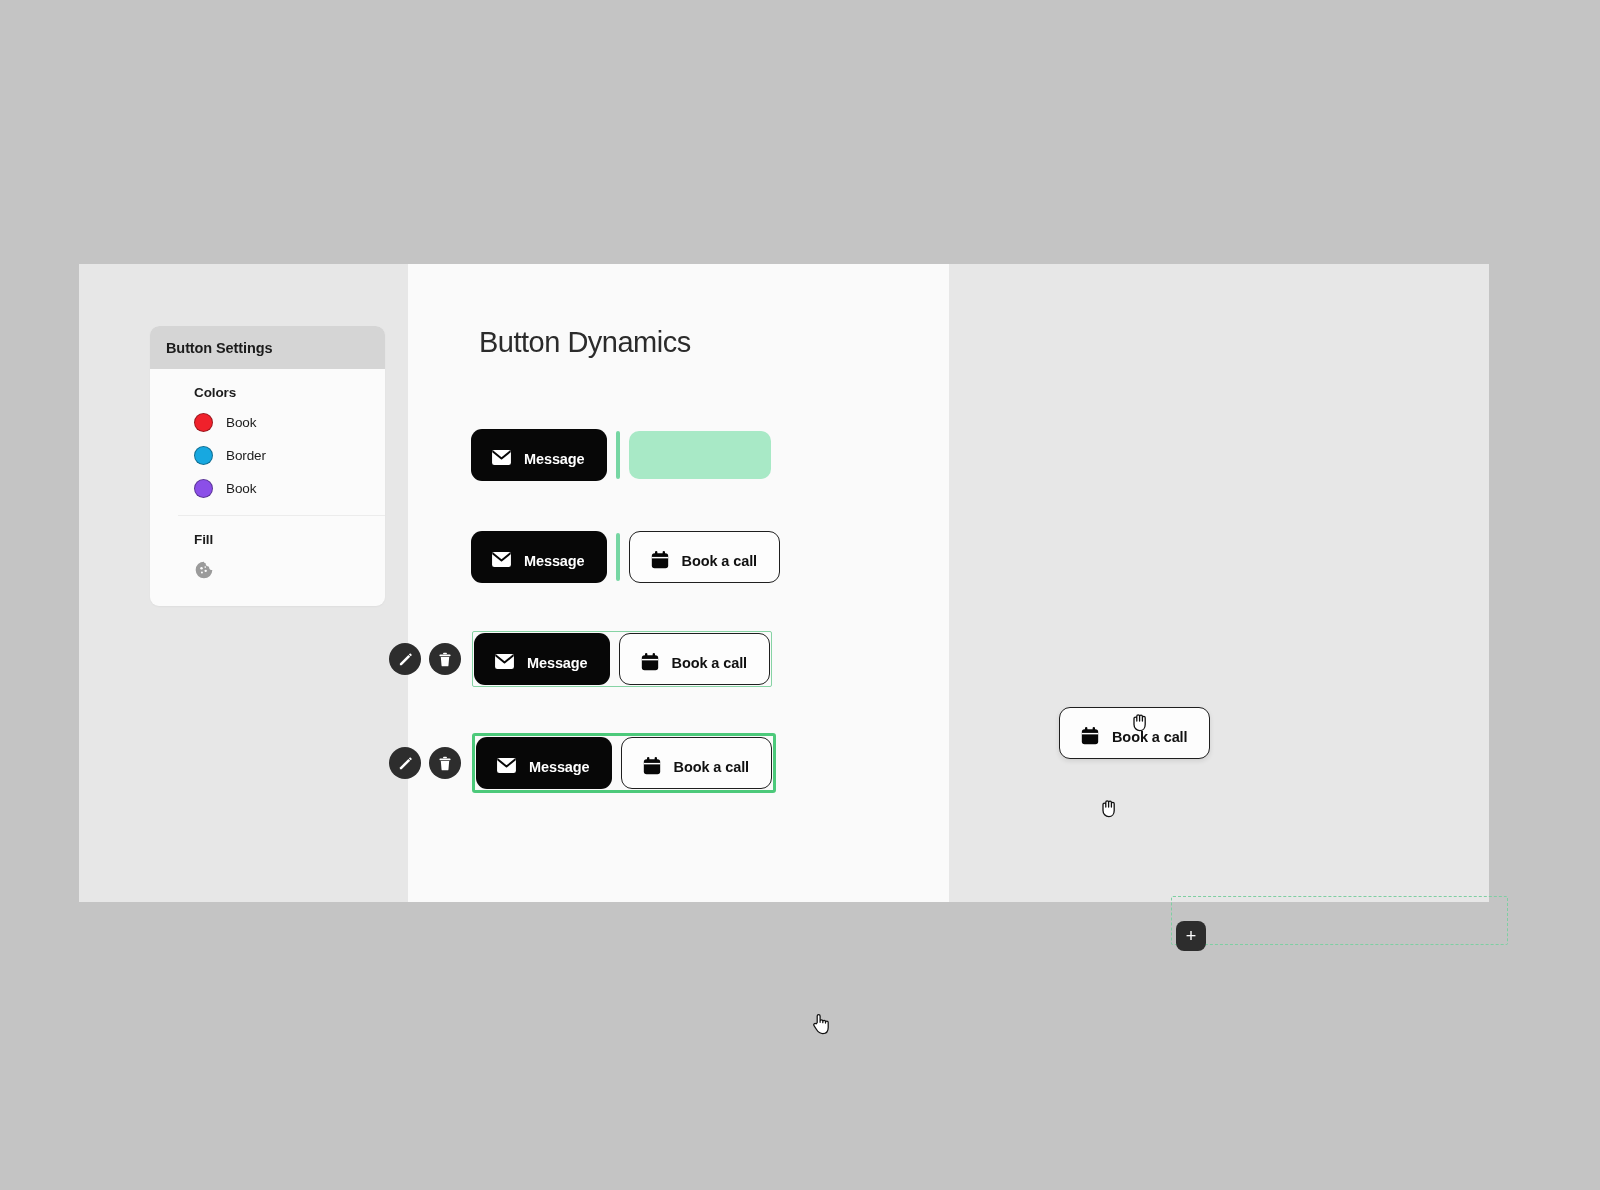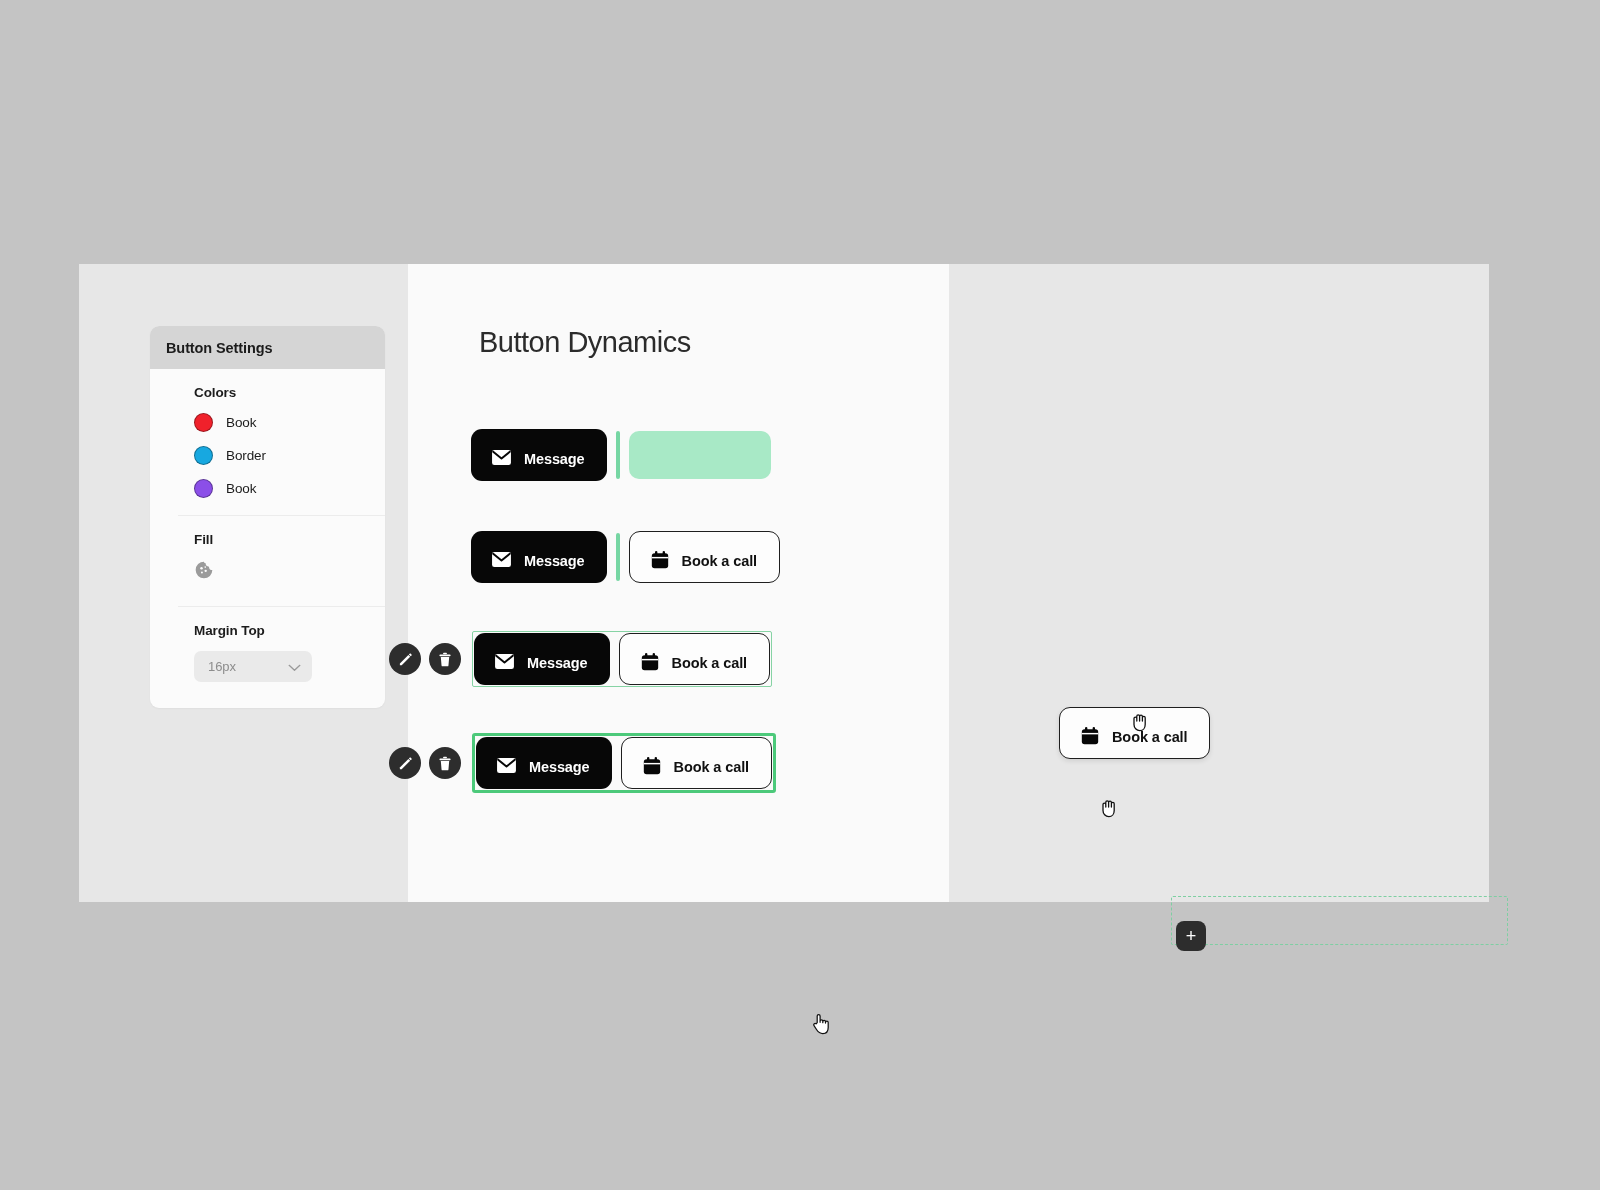--- a/index.html
+++ b/index.html
@@ -278,31 +278,20 @@
           <svg width="20" height="20" viewBox="0 0 24 24">
             <path fill="#9b9b9b" d="M12 2a10 10 0 1 0 10 10 4 4 0 0 1-4-4 4 4 0 0 1-4-4 2 2 0 0 1-2-2z"></path>
             <circle cx="9" cy="10" r="1.5" fill="#fbfbfb"></circle>
             <circle cx="14" cy="13" r="1.4" fill="#fbfbfb"></circle>
             <circle cx="9.5" cy="15" r="1.2" fill="#fbfbfb"></circle>
             <circle cx="13.5" cy="8.5" r="1" fill="#fbfbfb"></circle>
           </svg>
         </span>
       </div>
 
-      <div class="panel-section" id="margin-section">
-        <div class="section-title">Margin Top</div>
-        <div id="margin-select">
-          <span id="margin-value">16px</span>
-          <span>
-            <svg width="13" height="8" viewBox="0 0 14 9">
-              <path d="M1 1.5 L7 7 L13 1.5" fill="none" stroke="#9a9a9a" stroke-width="1.5" stroke-linecap="round" stroke-linejoin="round"></path>
-            </svg>
-          </span>
-        </div>
-      </div>
 
     </div>
   </div>
 
   <div id="canvas">
 
     <div id="page-title">Button Dynamics</div>
 
     <div class="row-wrap" style="left:63px; top:165px;">
       <div class="btn-group">

